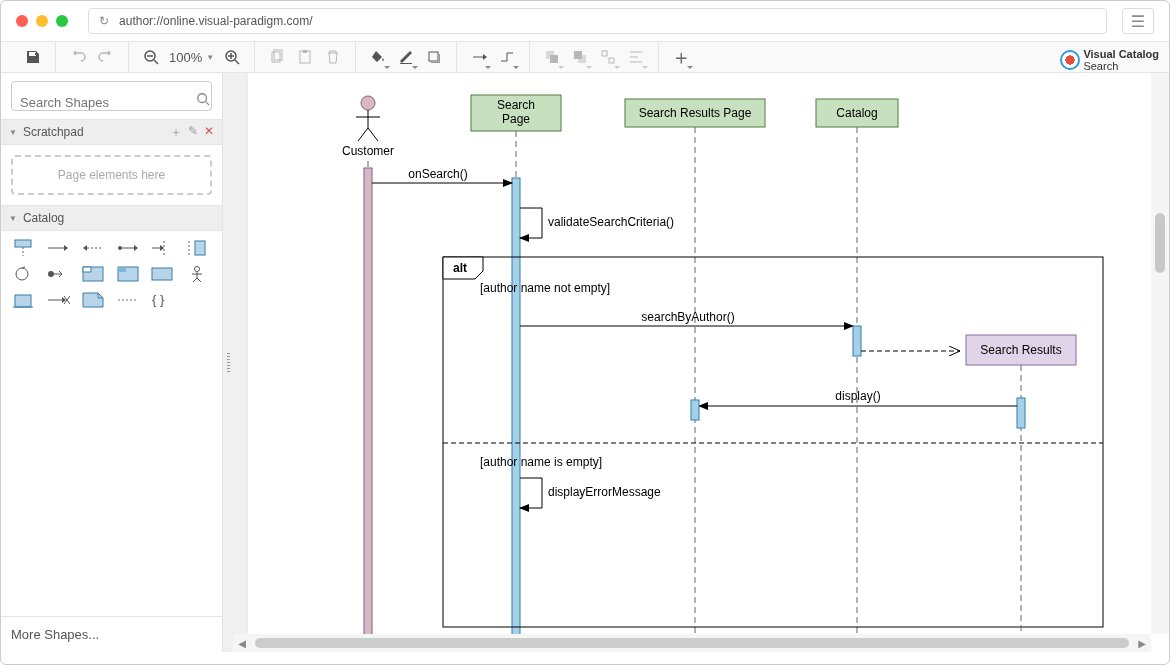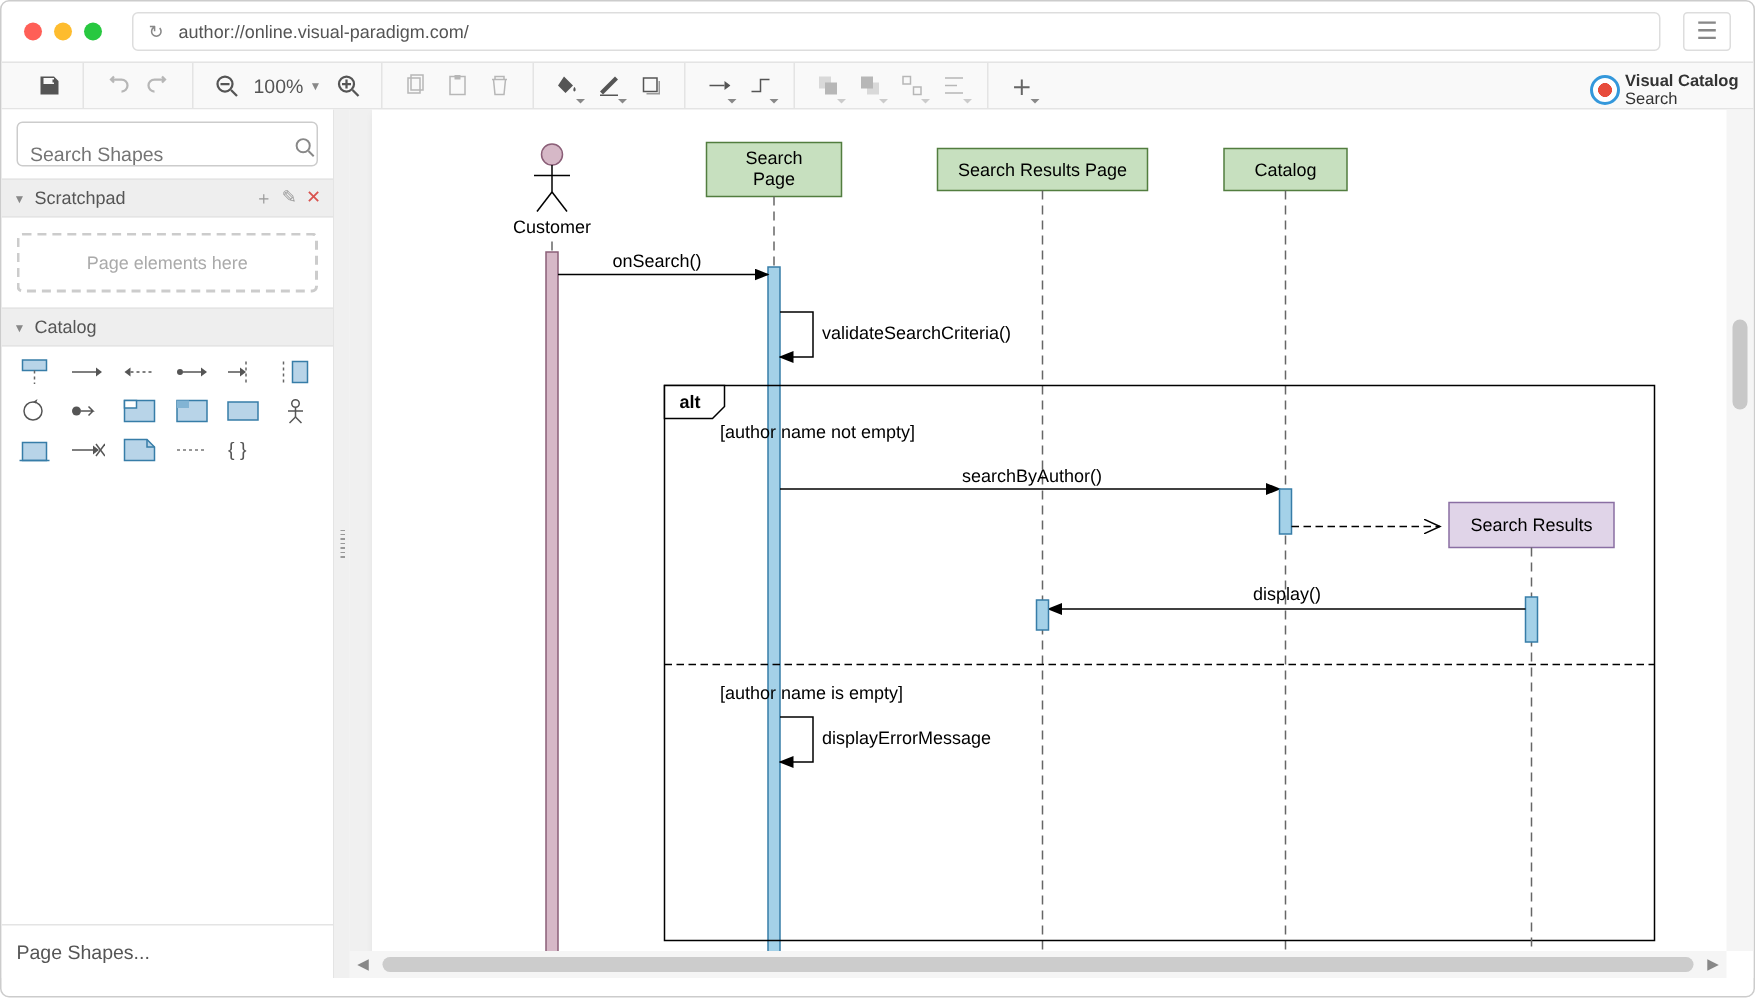--- a/index.html
+++ b/index.html
@@ -355,21 +355,21 @@
           <svg>
             <line x1="2" y1="9" x2="22" y2="9" stroke="#777" stroke-dasharray="2"></line>
           </svg>
         </div>
       <div class="shp">
           <svg>
             <text x="2" y="13" font-size="13" fill="#555">{ }</text>
           </svg>
         </div>
     </div>
-    <div class="more-link">Page Shapes...</div>
+    <div class="more-link">More Shapes...</div>
   </div>
 
   <div class="splitter">
       <div class="grip"></div>
     </div>
 
   <div class="canvas-wrap">
     <div class="canvas">
       <div class="paper">
         <svg width="1100" height="660">

